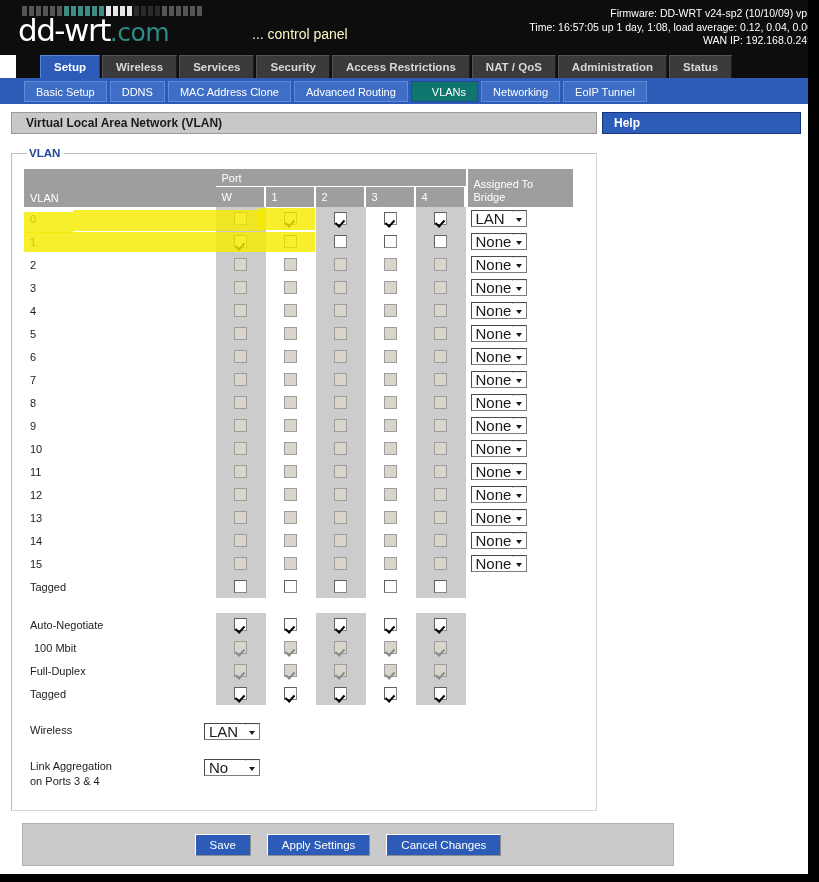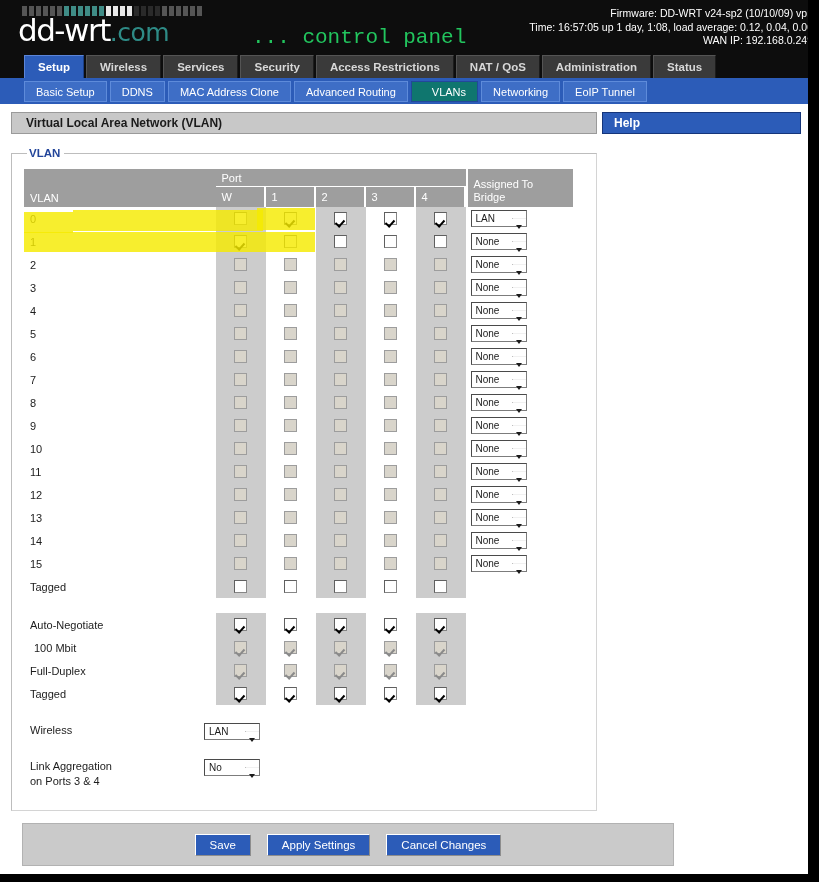--- a/index.html
+++ b/index.html
@@ -32,38 +32,39 @@
   .logo {
     position: absolute; left: 18px; top: 15px;
     font-family: "DejaVu Sans", sans-serif;
     font-size: 31px; letter-spacing: -1.5px;
     color: #ffffff; font-weight: 400;
     line-height: 1;
   }
   .logo .dot-com { color: #2e8b86; font-size: 25px; letter-spacing: -0.5px; }
   .cp {
     position: absolute; left: 252px; top: 26px;
-    font-family: Liberation Mono, monospace;
-    font-size: 21px; color: #22c55e; letter-spacing: 0px;
+    font-family: Liberation Sans, sans-serif;
+    font-size: 14px; color: #fef9c3; letter-spacing: 0px;
   }
   .sysinfo {
     position: absolute; right: 6px; top: 7px;
     text-align: right; color: #ffffff;
     font-size: 10.5px; line-height: 13.5px;
     font-family: "Liberation Sans", sans-serif;
   }
 
   
   .navrow {
     position: relative;
     height: 23px;
     background: #0d0d0d;
     padding-left: 24px;
     display: flex; align-items: flex-end;
     gap: 2px;
+    margin-left: 16px;
   }
   .navtab {
     height: 23px; line-height: 23px;
     padding: 0 13px;
     font-size: 11.5px; font-weight: bold;
     color: #d8d8d8;
     background: #3a3a3a;
     border-top: 1px solid #545454;
     border-left: 1px solid #545454;
     border-right: 1px solid #1c1c1c;
@@ -217,27 +218,27 @@
     width: 4px; height: 7px;
     border: solid #000000;
     border-width: 0 2px 2px 0;
     transform: rotate(42deg);
   }
   .chk.dis { background: #d9d5cb; border-color: #9d9d9d; cursor: default; }
   .chk.dis.on::after { border-color: #8a8a8a; }
 
   
   .sel {
-    display: inline-flex; align-items: center;
+    display: inline-flex; align-items: flex-start;
     width: 56px; height: 17px;
     background: #ffffff;
     border: 1px solid #7c7c7c;
     border-top-color: #4a4a4a;
     border-left-color: #4a4a4a;
-    font-size: 10px;
+    font-size: 15px;
     cursor: pointer;
     vertical-align: middle;
   }
   .sel > .val {
     flex: 1; line-height: 15px;
     padding-left: 4px;
     color: #1a1a1a;
     overflow: hidden; white-space: nowrap;
   }
   .sel > .arw {

